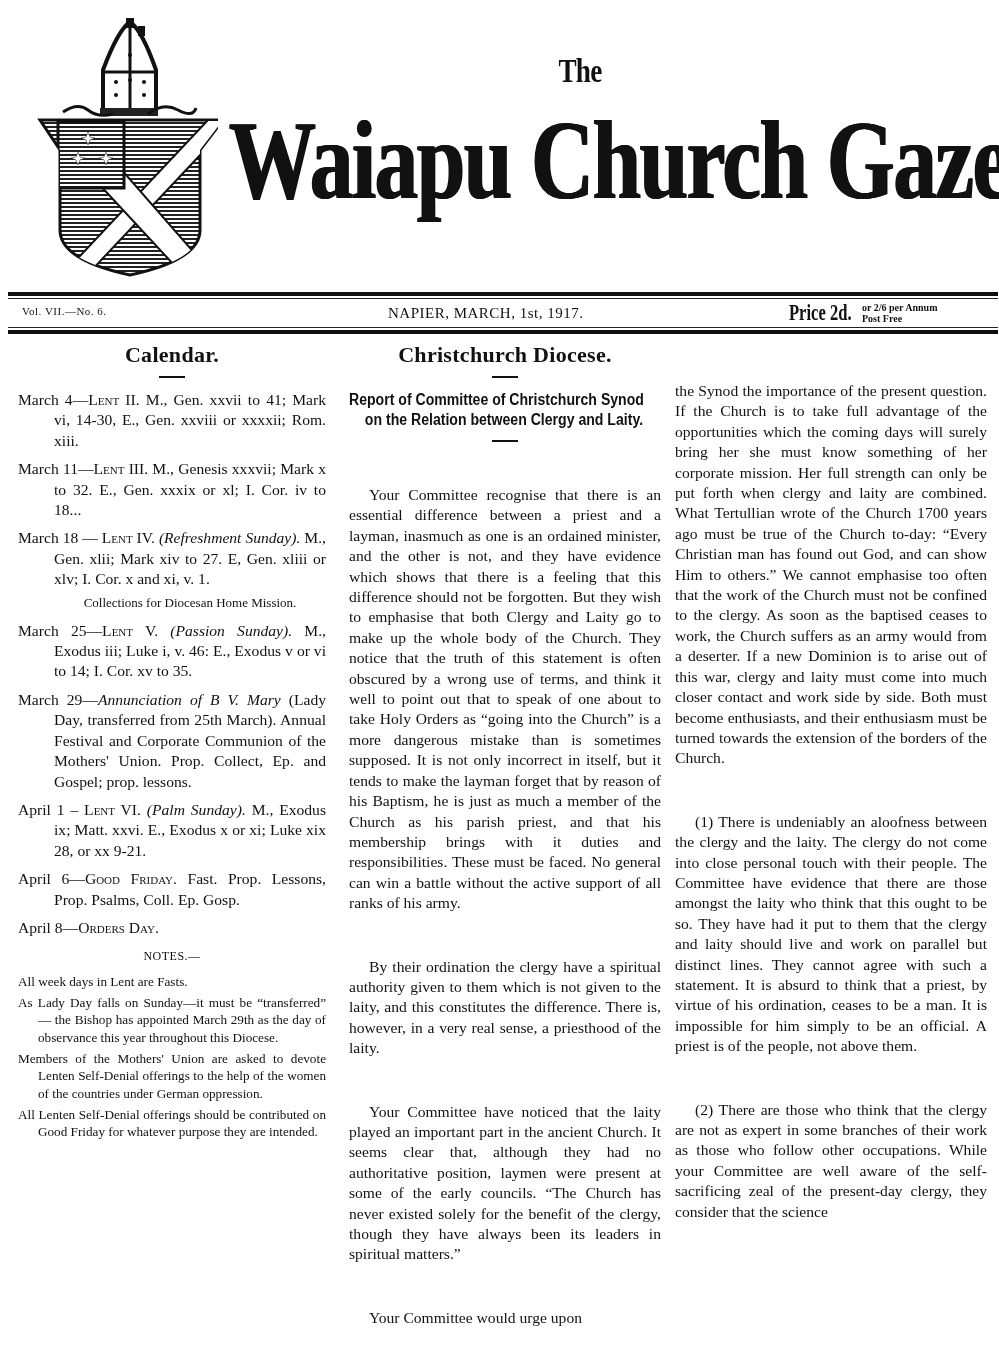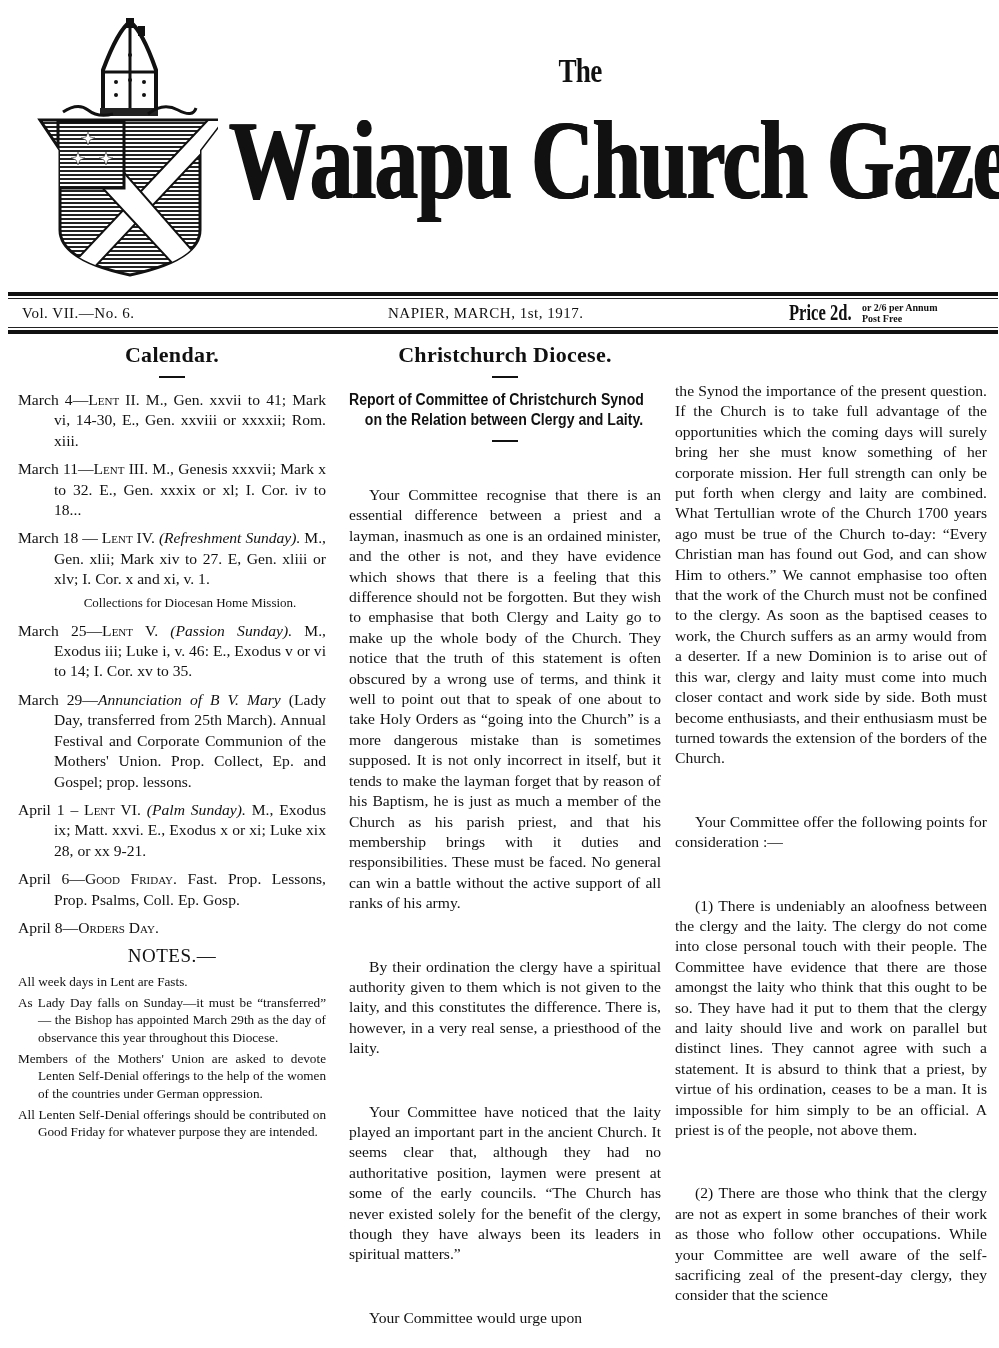--- a/index.html
+++ b/index.html
@@ -21,42 +21,42 @@
     transform: scaleX(0.78); transform-origin: left center;
     text-shadow: 1px 0 0 #111, 2px 0 0 #111;
   }
 
   
   .rule-top { position: absolute; left: 8px; top: 292px; width: 990px; height: 4px; background: #111; }
   .rule-top2 { position: absolute; left: 8px; top: 298px; width: 990px; height: 1px; background: #222; }
   .rule-bot { position: absolute; left: 8px; top: 330px; width: 990px; height: 4px; background: #111; }
   .rule-bot2 { position: absolute; left: 8px; top: 327px; width: 990px; height: 1px; background: #222; }
   .dateline { position: absolute; left: 0; top: 300px; width: 999px; height: 28px; font-family: "Liberation Serif", serif; }
-  .vol { position: absolute; left: 22px; top: 5px; font-size: 15px; letter-spacing: 0.5px; }
+  .vol { position: absolute; left: 22px; top: 5px; font-size: 11px; letter-spacing: 0.5px; }
   .place { position: absolute; left: 388px; top: 5px; font-size: 15px; letter-spacing: 0.5px; }
   .price { position: absolute; left: 789px; top: 0px; font-size: 23px; font-weight: bold; transform: scaleX(0.72); transform-origin: left; }
   .annum { position: absolute; left: 862px; top: 2px; font-size: 10px; font-weight: bold; line-height: 11px; text-align: left; }
 
   
   .col { position: absolute; top: 338px; font-family: "Liberation Serif", serif; font-size: 15.6px; line-height: 20.4px; text-align: justify; }
   .col1 { left: 18px; width: 308px; }
   .col2 { left: 349px; width: 312px; }
   .col3 { left: 675px; width: 312px; }
 
   .section-head {
     text-align: center; font-weight: bold; font-size: 22px; letter-spacing: 0.3px;
     font-family: "Liberation Serif", serif; margin-top: 2px; height: 30px; line-height: 30px;
   }
   .short-rule { width: 26px; height: 2px; background: #111; margin: 6px auto 12px; }
   .cal-entry { text-indent: -36px; padding-left: 36px; margin-bottom: 8px; }
   .cal-entry .sc { font-variant: small-caps; }
   .cal-entry .it { font-style: italic; }
   .cal-note { font-size: 13px; padding-left: 36px; margin-top: -4px; margin-bottom: 10px; line-height: 17px; text-align: center; }
 
-  .notes-head { text-align: center; font-size: 19px; margin: 8px 0 6px; letter-spacing: 0.5px; }
+  .notes-head { text-align: center; font-size: 12px; margin: 8px 0 6px; letter-spacing: 0.5px; }
   .note { font-size: 13.2px; line-height: 17.3px; text-indent: -20px; padding-left: 20px; margin-bottom: 4px; }
 
   .report-head { font-weight: bold; font-size: 16px; line-height: 20px; text-indent: -18px; padding-left: 18px; text-align: left; font-family: "Liberation Sans", sans-serif; transform: scaleX(0.88); transform-origin: left; width: 355px; }
   .para { text-indent: 20px; margin-bottom: 4px; margin-top: 43px; }
   .para.cont { text-indent: 0; }
 </style>
 </head>
 <body>
 
 <header class="masthead">
@@ -152,17 +152,16 @@
       <p class="para">Your Committee recognise that there is an essential difference between a priest and a layman, inasmuch as one is an ordained minister, and the other is not, and they have evidence which shows that there is a feeling that this difference should not be forgotten. But they wish to emphasise that both Clergy and Laity go to make up the whole body of the Church. They notice that the truth of this statement is often obscured by a wrong use of terms, and think it well to point out that to speak of one about to take Holy Orders as “going into the Church” is a more dangerous mistake than is sometimes supposed. It is not only incorrect in itself, but it tends to make the layman forget that by reason of his Baptism, he is just as much a member of the Church as his parish priest, and that his membership brings with it duties and responsibilities. These must be faced. No general can win a battle without the active support of all ranks of his army.</p>
       <p class="para">By their ordination the clergy have a spiritual authority given to them which is not given to the laity, and this constitutes the difference. There is, however, in a very real sense, a priesthood of the laity.</p>
       <p class="para">Your Committee have noticed that the laity played an important part in the ancient Church. It seems clear that, although they had no authoritative position, laymen were present at some of the early councils. “The Church has never existed solely for the benefit of the clergy, though they have always been its leaders in spiritual matters.”</p>
       <p class="para">Your Committee would urge upon</p>
     </div>
 </section>
 
 <section class="col col3">
   <div id="col3-body">
       <p class="para cont">the Synod the importance of the present question. If the Church is to take full advantage of the opportunities which the coming days will surely bring her she must know something of her corporate mission. Her full strength can only be put forth when clergy and laity are combined. What Tertullian wrote of the Church 1700 years ago must be true of the Church to-day: “Every Christian man has found out God, and can show Him to others.” We cannot emphasise too often that the work of the Church must not be confined to the clergy. As soon as the baptised ceases to work, the Church suffers as an army would from a deserter. If a new Dominion is to arise out of this war, clergy and laity must come into much closer contact and work side by side. Both must become enthusiasts, and their enthusiasm must be turned towards the extension of the borders of the Church.</p>
-      <p class="para">Your Committee offer the following points for consideration :—</p>
       <p class="para">(1) There is undeniably an aloofness between the clergy and the laity. The clergy do not come into close personal touch with their people. The Committee have evidence that there are those amongst the laity who think that this ought to be so. They have had it put to them that the clergy and laity should live and work on parallel but distinct lines. They cannot agree with such a statement. It is absurd to think that a priest, by virtue of his ordination, ceases to be a man. It is impossible for him simply to be an official. A priest is of the people, not above them.</p>
       <p class="para">(2) There are those who think that the clergy are not as expert in some branches of their work as those who follow other occupations. While your Committee are well aware of the self-sacrificing zeal of the present-day clergy, they consider that the science</p>
     </div>
 </section>
 
 </body></html>

